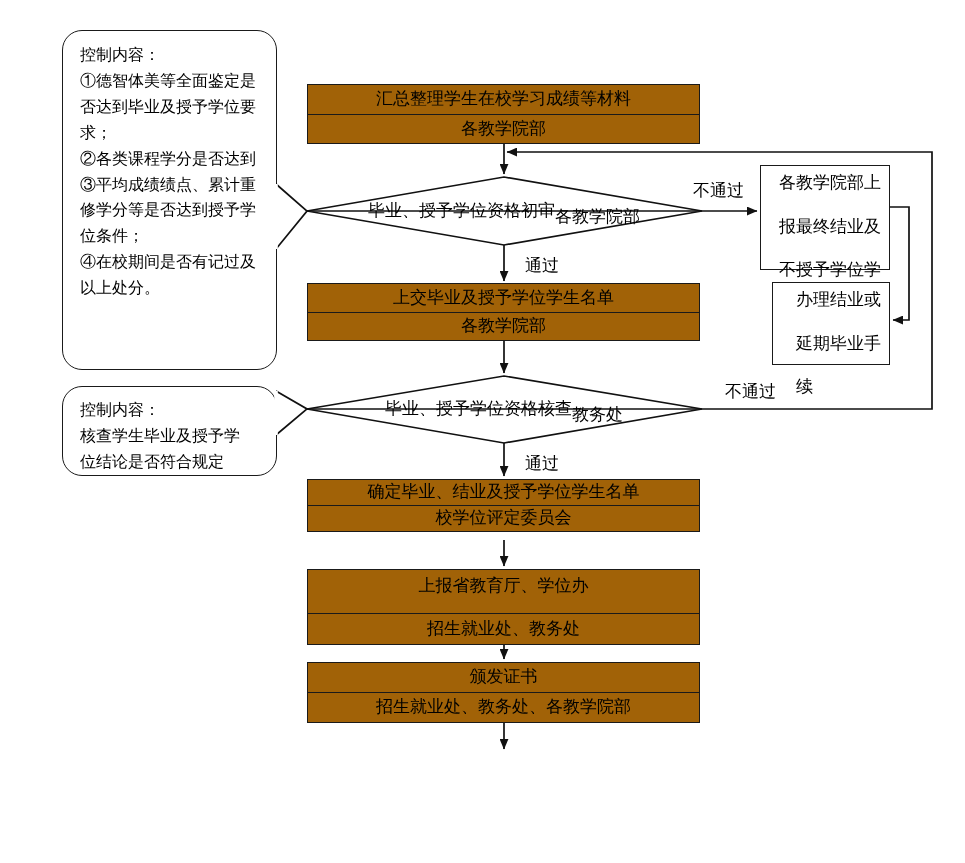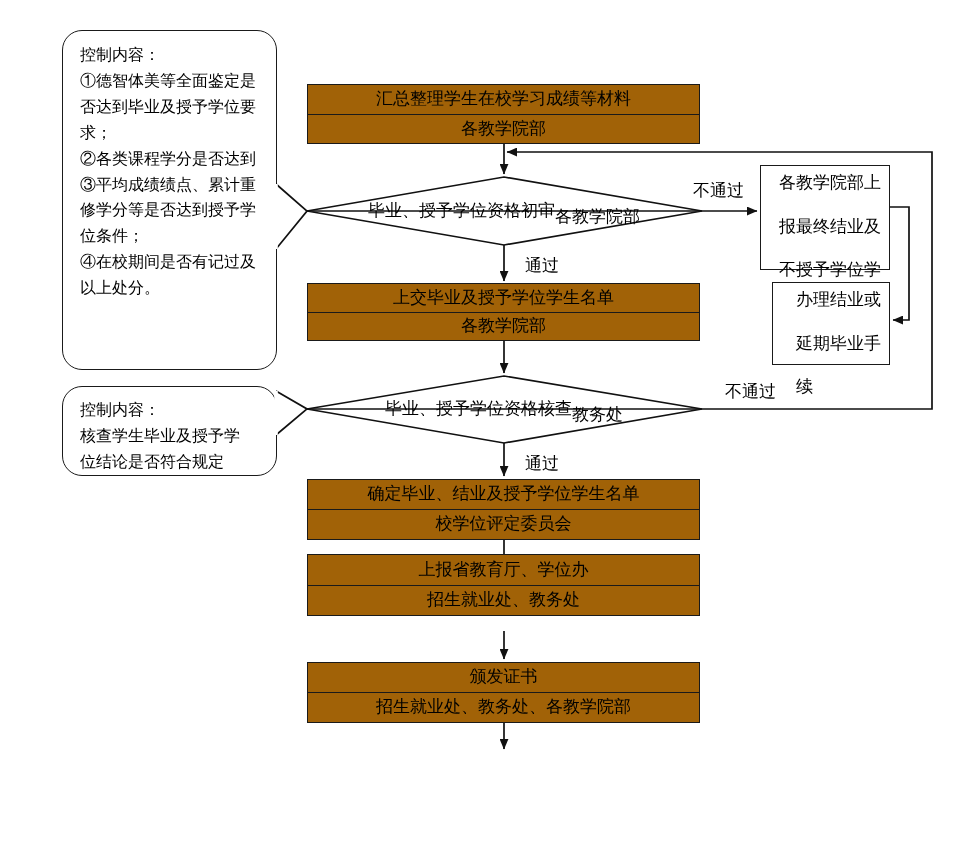--- a/index.html
+++ b/index.html
@@ -120,26 +120,26 @@
   <div class="node pbox" style="left:295px;top:84px;width:393px;height:60px;">
     <div class="r1 f17" style="height:31px;">汇总整理学生在校学习成绩等材料</div>
     <div class="r2 f17" style="height:29px;">各教学院部</div>
   </div>
 
   <div class="node pbox" style="left:295px;top:283px;width:393px;height:58px;">
     <div class="r1 f17" style="height:30px;">上交毕业及授予学位学生名单</div>
     <div class="r2 f17" style="height:28px;">各教学院部</div>
   </div>
 
-  <div class="node pbox" style="left:295px;top:479px;width:393px;height:61px;">
+  <div class="node pbox" style="left:295px;top:479px;width:393px;height:53px;">
     <div class="r1 f17" style="height:31px;">确定毕业、结业及授予学位学生名单</div>
     <div class="r2 f17" style="height:30px;">校学位评定委员会</div>
   </div>
 
-  <div class="node pbox" style="left:295px;top:554px;width:393px;height:62px;">
+  <div class="node pbox" style="left:295px;top:569px;width:393px;height:76px;">
     <div class="r1 f17" style="height:32px;">上报省教育厅、学位办</div>
     <div class="r2 f17" style="height:30px;">招生就业处、教务处</div>
   </div>
 
   <div class="node pbox" style="left:295px;top:662px;width:393px;height:61px;">
     <div class="r1 f17" style="height:31px;">颁发证书</div>
     <div class="r2 f17" style="height:30px;">招生就业处、教务处、各教学院部</div>
   </div>
 
 

